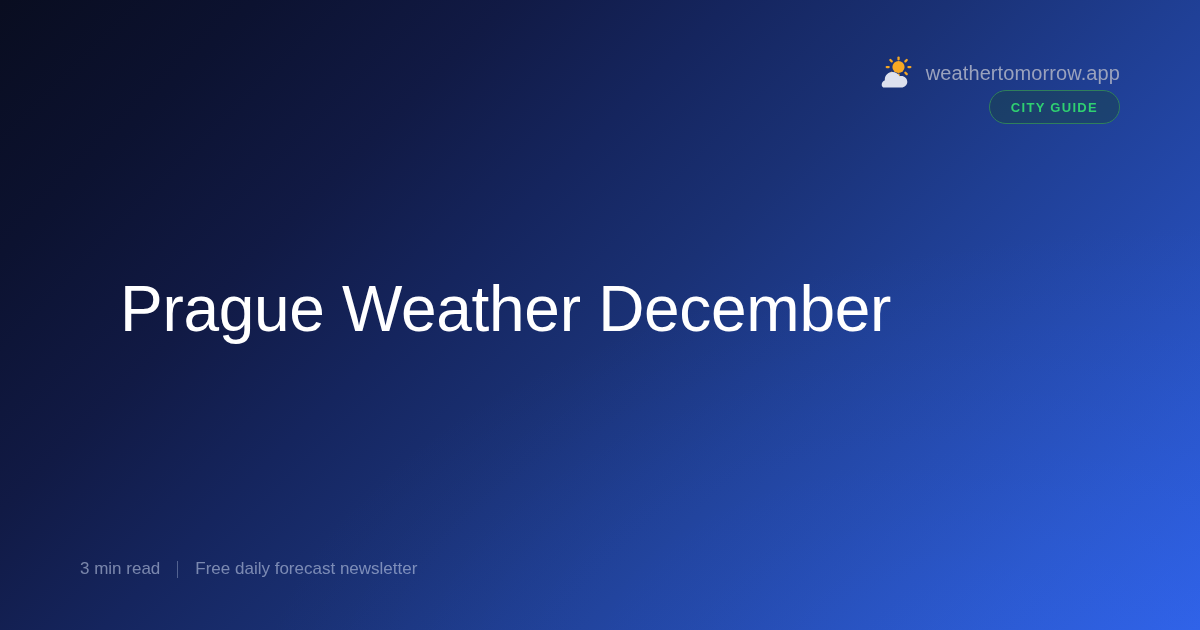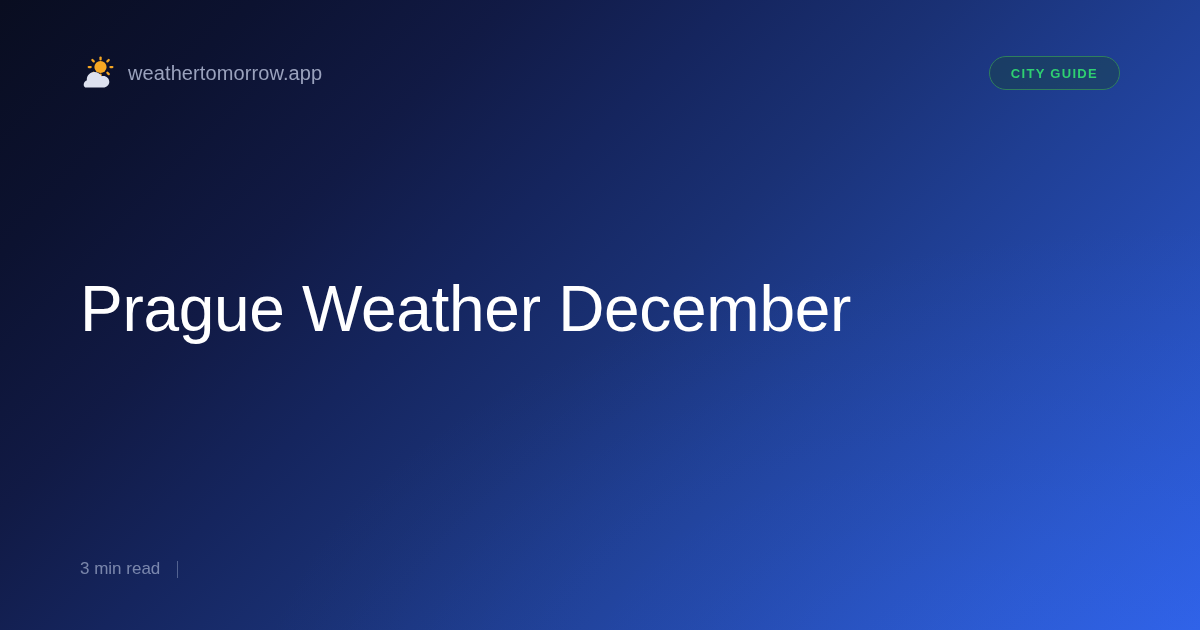--- a/index.html
+++ b/index.html
@@ -52,23 +52,24 @@
     width: 100%;
     height: 100%;
     padding: 56px 80px 50px 80px;
     display: flex;
     flex-direction: column;
   }
 
   
   .header {
     display: flex;
-    align-items: flex-start;
+    align-items: flex-end;
     justify-content: space-between;
     height: 40px;
+    flex-direction: column;
   }
 
   .brand {
     display: flex;
     align-items: center;
     gap: 14px;
   }
 
   .brand-icon {
     width: 34px;
@@ -101,20 +102,21 @@
     white-space: nowrap;
   }
 
   
   .main {
     flex: 1 1 auto;
     display: flex;
     flex-direction: column;
     justify-content: center;
     padding-bottom: 34px;
+    margin-left: 40px;
   }
 
   .page-title {
     font-size: 64px;
     line-height: 1.12;
     font-weight: 300;
     color: #ffffff;
     letter-spacing: -0.3px;
     max-width: 1000px;
   }
@@ -175,16 +177,17 @@
       <div class="badge">CITY GUIDE</div>
     </div>
 
     <div class="main">
       <h1 class="page-title">Prague Weather December</h1>
     </div>
 
     <div class="footer">
       <span class="meta-text">3 min read</span>
       <span class="meta-sep"></span>
+      <span class="meta-text">Free daily forecast newsletter</span>
     </div>
 
   </div>
 </div>
 
 </body></html>

